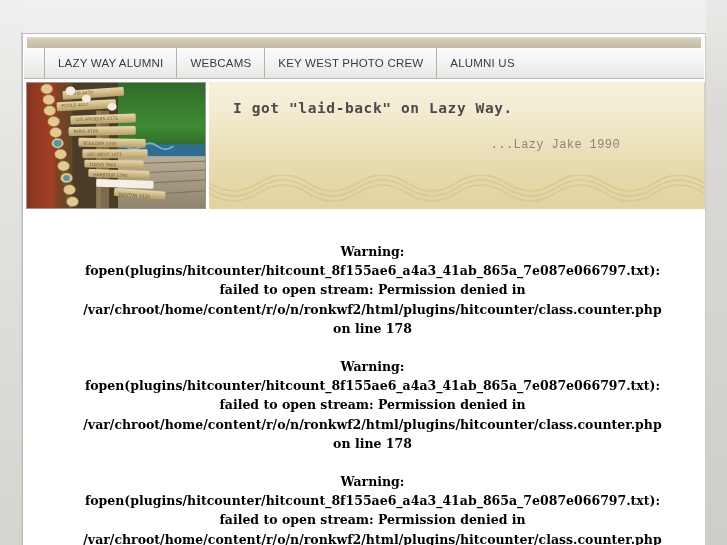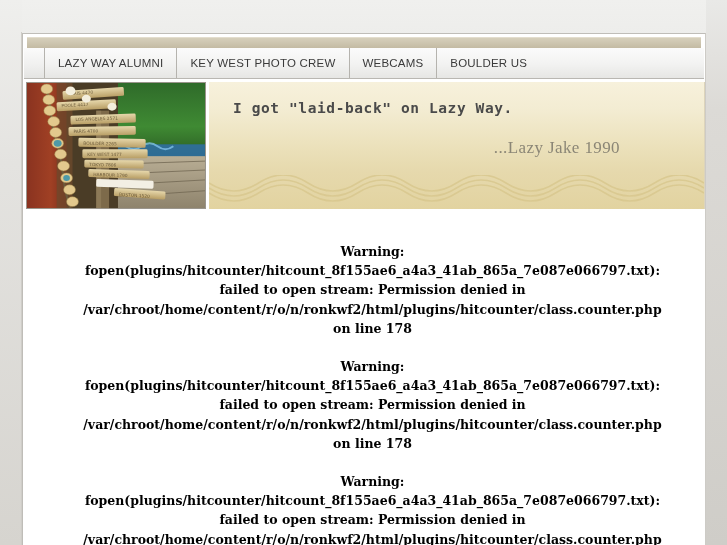--- a/index.html
+++ b/index.html
@@ -123,22 +123,22 @@
     font-family: "DejaVu Sans Mono", "Liberation Mono", monospace;
     font-size: 14.5px;
     font-weight: bold;
     color: #4a4a4a;
     letter-spacing: 0.6px;
     white-space: nowrap;
   }
   #banner-credit {
     position: absolute;
     right: 84px; top: 56px;
-    font-family: Liberation Serif, serif;
-    font-size: 17px;
+    font-family: Liberation Mono, monospace;
+    font-size: 12px;
     color: #8b8676;
     letter-spacing: 0.4px;
     white-space: nowrap;
   }
 
   
   #warnings {
     padding: 33px 0 0 17px;
     font-family: "DejaVu Serif", "Liberation Serif", serif;
     font-weight: bold;
@@ -159,27 +159,27 @@
 <div id="page">
 
   <div id="top-ribbon"></div>
 
   <div id="navbar">
     <div class="nav-pad-left"></div>
     <div class="nav-item">
       <span>LAZY WAY ALUMNI</span>
     </div>
     <div class="nav-item">
+      <span>WEBCAMS</span>
+    </div>
+    <div class="nav-item">
       <span>KEY WEST PHOTO CREW</span>
     </div>
-    <div class="nav-item">
-      <span>WEBCAMS</span>
-    </div>
     <div class="nav-item last">
-      <span>BOULDER US</span>
+      <span>ALUMNI US</span>
     </div>
     <div class="nav-fill"></div>
   </div>
 
   <div id="header-row">
 
     <div id="header-photo">
       <svg class="photo-canvas" viewBox="0 0 180 127" preserveAspectRatio="none">
         <defs>
           <linearGradient id="gFoliage" x1="0" y1="0" x2="0" y2="1">

